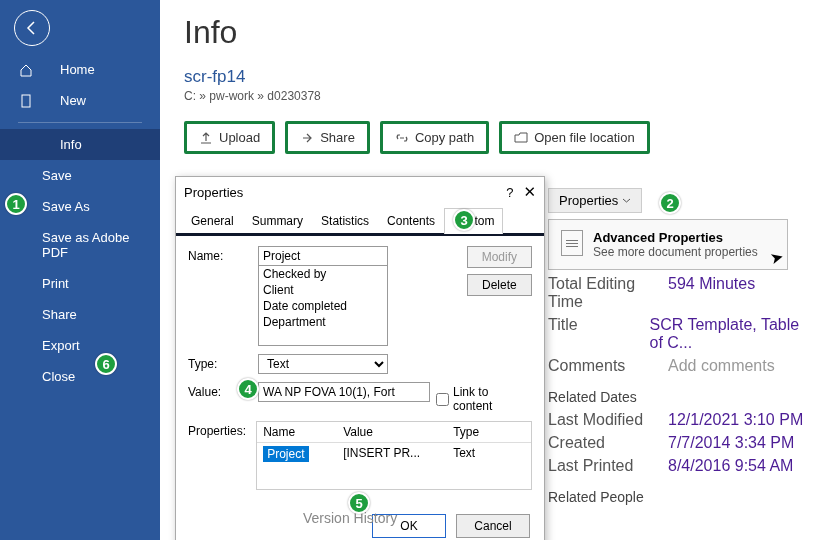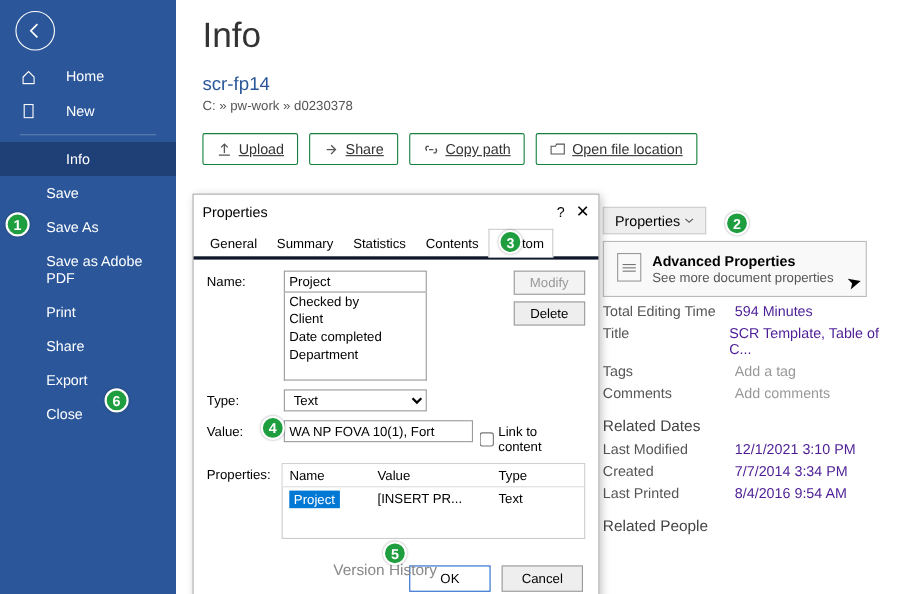--- a/index.html
+++ b/index.html
@@ -14,31 +14,31 @@
 .sb-indent { padding-left: 42px; }
 .sb-sep { border-top: 1px solid rgba(255,255,255,0.25); margin: 6px 18px; }
 
 
 .main { position: absolute; left: 160px; top: 0; right: 0; bottom: 0; background: #fff; padding: 10px 24px 0 24px; }
 h1.page-title { font-size: 32px; font-weight: 300; color: #333; margin: 4px 0 16px 0; }
 .doc-title { color: #2B579A; font-size: 17px; margin-bottom: 2px; }
 .doc-path { font-size: 12px; color: #555; margin-bottom: 18px; }
 
 .action-row { display: flex; gap: 10px; margin-bottom: 18px; }
-.action-btn { border: 1px solid #15803d; background: #fff; padding: 6px 12px; font-size: 13px; display: inline-flex; align-items: center; gap: 6px; cursor: pointer; border-radius: 2px; color: #333; text-decoration: underline; }
+.action-btn { border: 3px solid #15803d; background: #fff; padding: 6px 12px; font-size: 13px; display: inline-flex; align-items: center; gap: 6px; cursor: pointer; border-radius: 2px; color: #333; }
 
 
 .info-col { position: absolute; right: 24px; top: 188px; width: 268px; }
 .props-btn { display: inline-flex; align-items: center; gap: 4px; background: #eee; border: 1px solid #ccc; padding: 4px 10px; font-size: 13px; cursor: pointer; }
 .adv-popup { border: 1px solid #bbb; background: #f9f9f9; margin-top: 6px; padding: 10px 12px; display: flex; gap: 10px; align-items: flex-start; width: 240px; position: relative; }
 .adv-popup .ic { border: 1px solid #999; width: 22px; height: 26px; display:flex; flex-direction:column; justify-content:center; align-items:center; gap:2px; }
 .adv-popup .ic span { width: 12px; height:1px; background:#777; }
 .adv-title { font-weight: 600; font-size: 13px; }
 .adv-sub { font-size: 12px; color: #555; }
-.kv { display: flex; font-size: 13px; margin: 5px 0; }
+.kv { display: flex; font-size: 16px; margin: 5px 0; }
 .kv .k { color: #555; width: 120px; }
 .kv .v { color: #4c1d95; }
 .kv .placeholder { color: #999; }
 .section-h { font-size: 14px; color: #444; margin: 14px 0 6px 0; }
 
 
 .dialog { position: absolute; left: 175px; top: 176px; width: 370px; background: #fff; border: 1px solid #aaa; box-shadow: 2px 2px 8px rgba(0,0,0,0.25); }
 .dlg-title { display: flex; align-items: center; font-size: 13px; padding: 6px 8px; }
 .dlg-title .sp { flex: 1; }
 .dlg-title .help { margin-right: 10px; cursor:pointer; }
@@ -184,24 +184,20 @@
 
   <div class="kv">
       <div class="k">Total Editing Time</div>
       <div class="v">594 Minutes</div>
     </div>
   <div class="kv">
       <div class="k">Title</div>
       <div class="v">SCR Template, Table of C...</div>
     </div>
   <div class="kv">
-      <div class="k">Tags</div>
-      <div class="v placeholder">Add a tag</div>
-    </div>
-  <div class="kv">
       <div class="k">Comments</div>
       <div class="v placeholder">Add comments</div>
     </div>
 
   <div class="section-h">Related Dates</div>
   <div class="kv">
       <div class="k">Last Modified</div>
       <div class="v">12/1/2021 3:10 PM</div>
     </div>
   <div class="kv">

